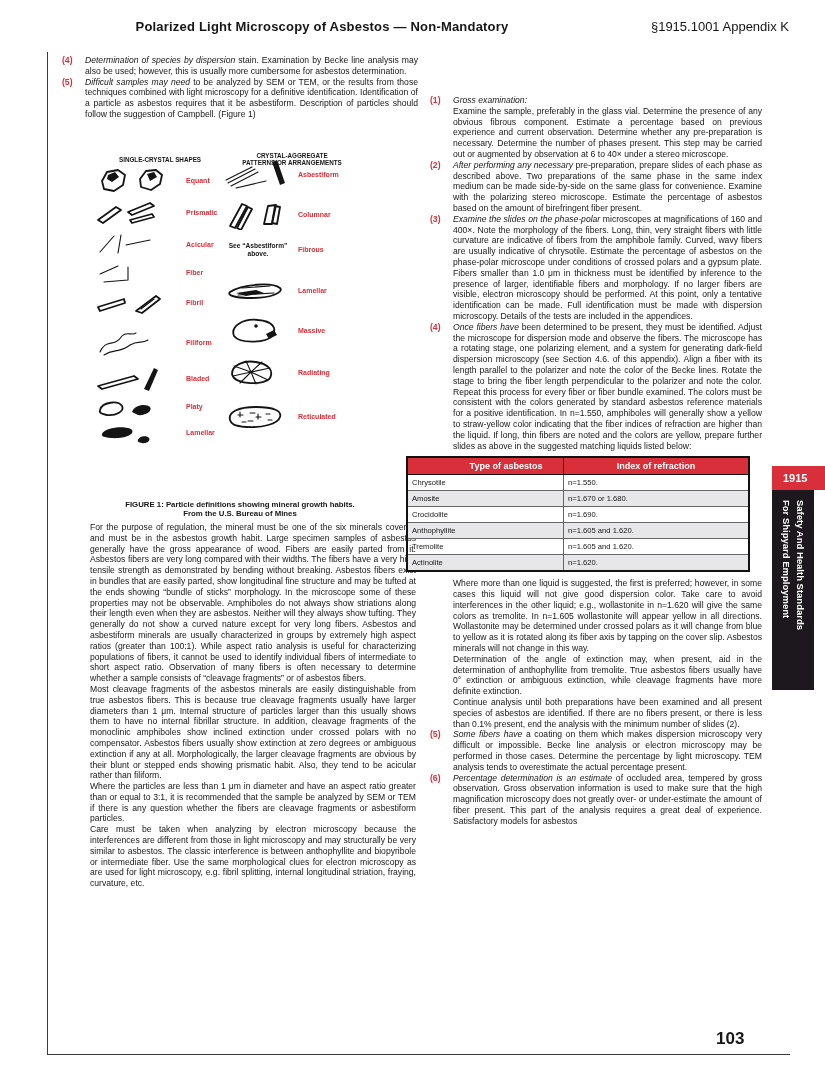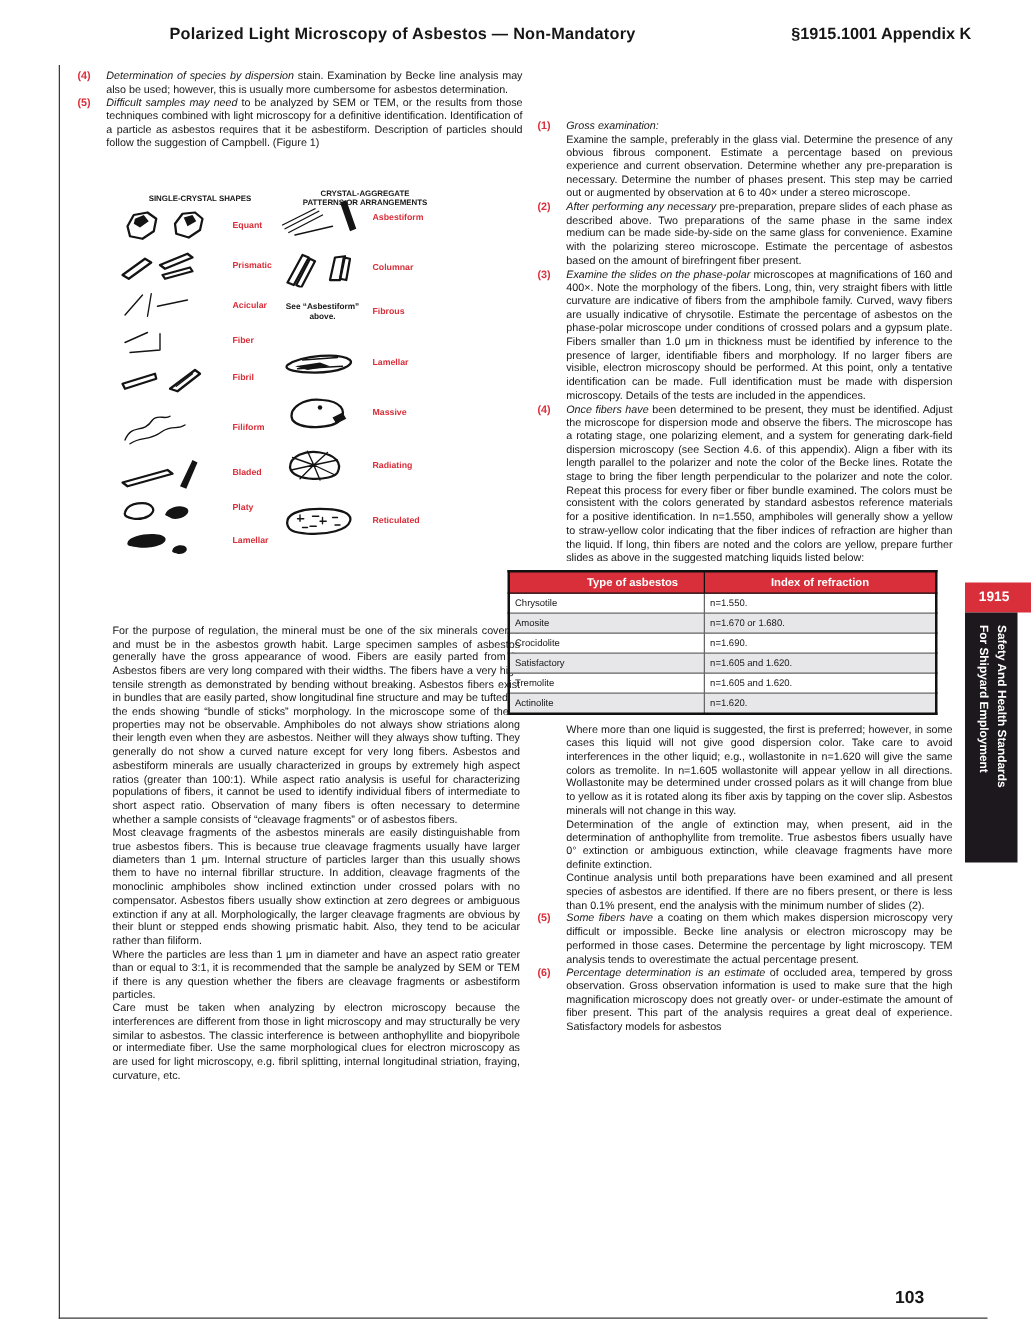--- a/index.html
+++ b/index.html
@@ -4,21 +4,21 @@
 <style>
   :root{ --red:#d92f3a; --ink:#161616; --tabblack:#1c181d; }
   html,body{ margin:0; padding:0; }
   body{
     width:825px; height:1069px; position:relative; overflow:hidden;
     background:#ffffff; color:var(--ink);
     font-family:"Liberation Sans", sans-serif;
   }
   .page-title{ position:absolute; top:19px; left:62px; width:520px; text-align:center;
     font-size:13px; font-weight:bold; letter-spacing:.2px; }
-  .section-ref{ position:absolute; top:19px; right:48px; font-size:13px; font-weight:bold; }
+  .section-ref{ position:absolute; top:19px; right:36px; font-size:13px; font-weight:normal; }
   .rule-left{ position:absolute; left:47px; top:52px; width:1px; height:1003px; background:#3a3a3a; }
   .rule-bottom{ position:absolute; left:47px; top:1054px; width:743px; height:1px; background:#3a3a3a; }
 
   .col-left{ position:absolute; left:62px; top:55px; width:356px; }
   .col-right{ position:absolute; left:430px; top:55px; width:332px; }
 
   .item{ position:relative; padding-left:23px; text-align:justify;
     font-size:8.6px; line-height:10.8px; }
   .item .num{ position:absolute; left:0; top:0; color:var(--red); font-weight:bold; }
   .lead{ font-style:italic;margin-top:40px; }
@@ -55,21 +55,21 @@
 
   
   .tab{ position:absolute; right:0; top:466px; width:53px; }
   .tab-num{ background:var(--red); color:#fff; font-weight:bold; font-size:11px;
     padding:6px 0 6px 11px; }
   .tab-body{ background:var(--tabblack); color:#fff; height:178px;
     writing-mode:vertical-rl; font-weight:bold; font-size:9.5px; line-height:14px;
     padding:10px 7px 12px 7px; }
   .tab-body span{ display:block; }
 
-  .page-num{ position:absolute; left:716px; top:1029px; font-size:14px; font-weight:bold; }
+  .page-num{ position:absolute; left:716px; top:1029px; font-size:17px; font-weight:bold; }
 </style>
 </head>
 <body>
 
 <div class="page-title">Polarized Light Microscopy of Asbestos — Non-Mandatory</div>
 <div class="section-ref">§1915.1001 Appendix K</div>
 <div class="rule-left"></div>
 <div class="rule-bottom"></div>
 
 <div class="col-left">
@@ -205,20 +205,24 @@
     </div>
     <div class="frow fR" style="top:254px">
       <svg class="fs" viewBox="0 0 72 30">
         <path d="M8 18 C6 10 16 5 34 5 C52 5 60 9 58 15 C56 22 40 26 24 25 C12 24 9 22 8 18 Z"></path>
         <path class="thin" d="M16 13 h5 M18 10 v5 M28 11 h5 M34 15 h5 M36 12 v5 M26 19 h5 M44 12 h4 M46 18 h4 M20 20 h4"></path>
       </svg>
       <span class="flabel">Reticulated</span>
     </div>
   </div>
 
+  <div class="fig-cap">
+    <span>FIGURE 1: Particle definitions showing mineral growth habits.</span><br>
+    <span>From the U.S. Bureau of Mines</span>
+  </div>
 
   <div class="left-paras">
     <p class="bodyp">For the purpose of regulation, the mineral must be one of the six minerals covered and must be in the asbestos growth habit. Large specimen samples of asbestos generally have the gross appearance of wood. Fibers are easily parted from it. Asbestos fibers are very long compared with their widths. The fibers have a very high tensile strength as demonstrated by bending without breaking. Asbestos fibers exist in bundles that are easily parted, show longitudinal fine structure and may be tufted at the ends showing “bundle of sticks” morphology. In the microscope some of these properties may not be observable. Amphiboles do not always show striations along their length even when they are asbestos. Neither will they always show tufting. They generally do not show a curved nature except for very long fibers. Asbestos and asbestiform minerals are usually characterized in groups by extremely high aspect ratios (greater than 100:1). While aspect ratio analysis is useful for characterizing populations of fibers, it cannot be used to identify individual fibers of intermediate to short aspect ratio. Observation of many fibers is often necessary to determine whether a sample consists of “cleavage fragments” or of asbestos fibers.</p>
     <p class="bodyp">Most cleavage fragments of the asbestos minerals are easily distinguishable from true asbestos fibers. This is because true cleavage fragments usually have larger diameters than 1 μm. Internal structure of particles larger than this usually shows them to have no internal fibrillar structure. In addition, cleavage fragments of the monoclinic amphiboles show inclined extinction under crossed polars with no compensator. Asbestos fibers usually show extinction at zero degrees or ambiguous extinction if any at all. Morphologically, the larger cleavage fragments are obvious by their blunt or stepped ends showing prismatic habit. Also, they tend to be acicular rather than filiform.</p>
     <p class="bodyp">Where the particles are less than 1 μm in diameter and have an aspect ratio greater than or equal to 3:1, it is recommended that the sample be analyzed by SEM or TEM if there is any question whether the fibers are cleavage fragments or asbestiform particles.</p>
     <p class="bodyp">Care must be taken when analyzing by electron microscopy because the interferences are different from those in light microscopy and may structurally be very similar to asbestos. The classic interference is between anthophyllite and biopyribole or intermediate fiber. Use the same morphological clues for electron microscopy as are used for light microscopy, e.g. fibril splitting, internal longitudinal striation, fraying, curvature, etc.</p>
   </div>
 </div>
 
 <div class="col-right">
@@ -250,21 +254,21 @@
         </tr>
       <tr class="alt">
           <td>Amosite</td>
           <td>n=1.670 or 1.680.</td>
         </tr>
       <tr>
           <td>Crocidolite</td>
           <td>n=1.690.</td>
         </tr>
       <tr class="alt">
-          <td>Satisfactory</td>
+          <td>Anthophyllite</td>
           <td>n=1.605 and 1.620.</td>
         </tr>
       <tr>
           <td>Tremolite</td>
           <td>n=1.605 and 1.620.</td>
         </tr>
       <tr class="alt">
           <td>Actinolite</td>
           <td>n=1.620.</td>
         </tr>

